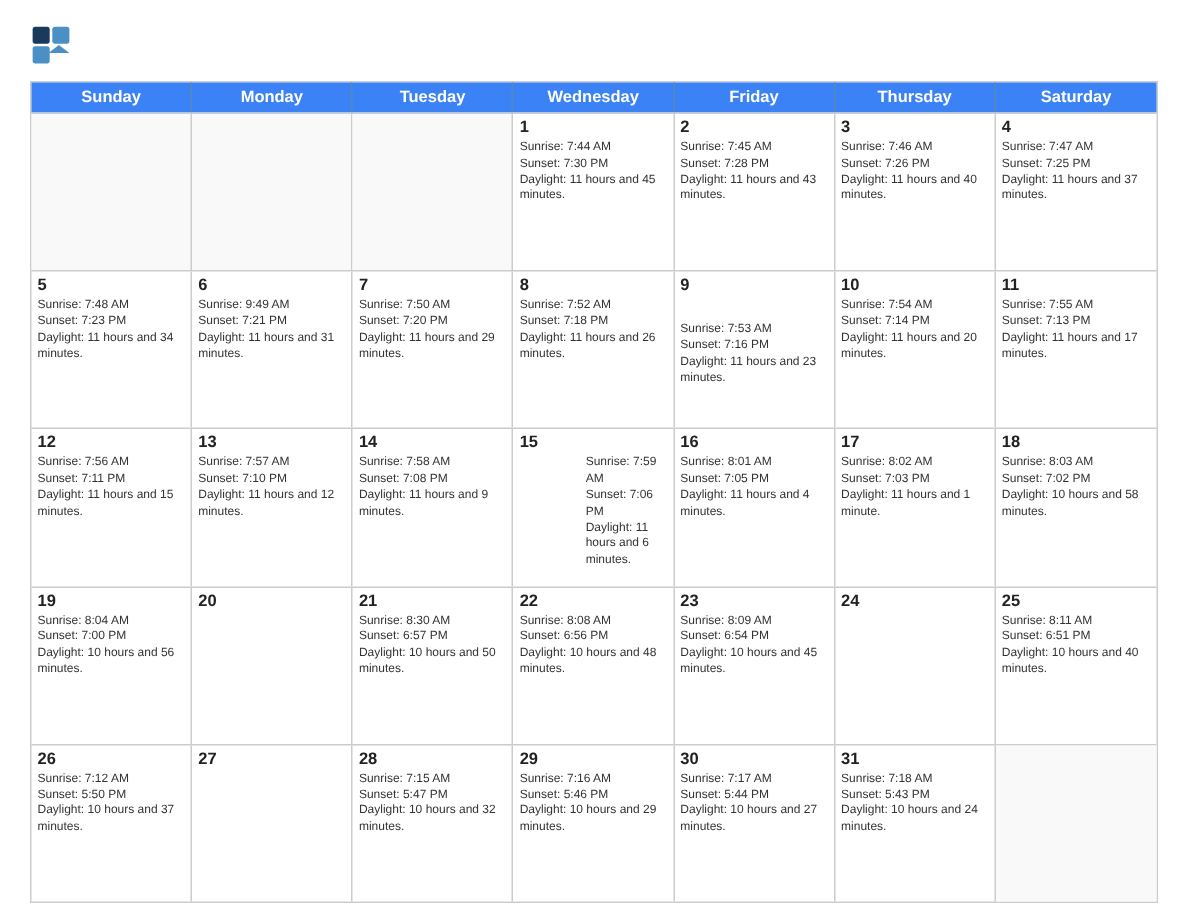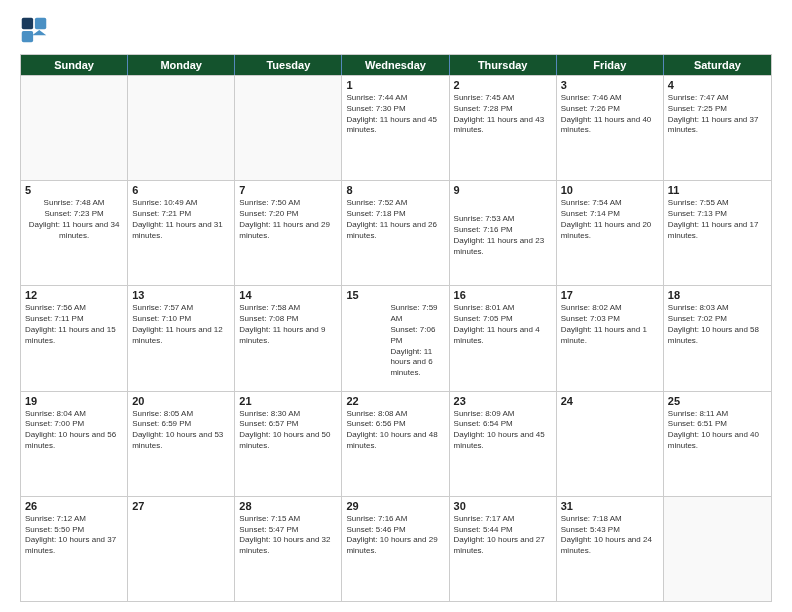--- a/index.html
+++ b/index.html
@@ -57,21 +57,21 @@
     }
     .calendar {
       flex: 1;
       display: flex;
       flex-direction: column;
       border: 1px solid #ccc;
     }
     .cal-header {
       display: grid;
       grid-template-columns: repeat(7, 1fr);
-      background: #14532d;
+      background: #3b82f6;
     }
     .cal-header-cell {
       color: #fff;
       font-size: 11px;
       font-weight: bold;
       text-align: center;
       padding: 4px 2px;
       border-right: 1px solid #5588bb;
     }
     .cal-header-cell:last-child { border-right: none; }
@@ -130,22 +130,22 @@
       <div class="subtitle"></div>
     </div>
   </div>
 
   <div class="calendar">
     <div class="cal-header">
     <div class="cal-header-cell">Sunday</div>
         <div class="cal-header-cell">Monday</div>
         <div class="cal-header-cell">Tuesday</div>
         <div class="cal-header-cell">Wednesday</div>
+        <div class="cal-header-cell">Friday</div>
         <div class="cal-header-cell">Thursday</div>
-        <div class="cal-header-cell">Friday</div>
         <div class="cal-header-cell">Saturday</div>
       </div>
     <div class="cal-body">
     <div class="cal-row">
           <div class="cal-cell empty"></div>
           <div class="cal-cell empty"></div>
           <div class="cal-cell empty"></div>
           <div class="cal-cell">
             <div class="day-num">1</div>
             <div class="cell-text" style="white-space: pre-line;">Sunrise: 7:44 AM
@@ -167,27 +167,27 @@
           <div class="cal-cell">
             <div class="day-num">4</div>
             <div class="cell-text" style="white-space: pre-line;">Sunrise: 7:47 AM
 Sunset: 7:25 PM
 Daylight: 11 hours and 37 minutes.</div>
           </div>
         </div>
         <div class="cal-row">
           <div class="cal-cell">
             <div class="day-num">5</div>
-            <div class="cell-text" style="white-space: pre-line; text-align: center;">Sunrise: 7:48 AM
+            <div class="cell-text" style="white-space: pre-line;">Sunrise: 7:48 AM
 Sunset: 7:23 PM
 Daylight: 11 hours and 34 minutes.</div>
           </div>
           <div class="cal-cell">
             <div class="day-num">6</div>
-            <div class="cell-text" style="white-space: pre-line;">Sunrise: 10:49 AM
+            <div class="cell-text" style="white-space: pre-line;">Sunrise: 9:49 AM
 Sunset: 7:21 PM
 Daylight: 11 hours and 31 minutes.</div>
           </div>
           <div class="cal-cell">
             <div class="day-num">7</div>
             <div class="cell-text" style="white-space: pre-line;">Sunrise: 7:50 AM
 Sunset: 7:20 PM
 Daylight: 11 hours and 29 minutes.</div>
           </div>
           <div class="cal-cell">
@@ -261,23 +261,20 @@
         </div>
         <div class="cal-row">
           <div class="cal-cell">
             <div class="day-num">19</div>
             <div class="cell-text" style="white-space: pre-line;">Sunrise: 8:04 AM
 Sunset: 7:00 PM
 Daylight: 10 hours and 56 minutes.</div>
           </div>
           <div class="cal-cell">
             <div class="day-num">20</div>
-            <div class="cell-text" style="white-space: pre-line;">Sunrise: 8:05 AM
-Sunset: 6:59 PM
-Daylight: 10 hours and 53 minutes.</div>
           </div>
           <div class="cal-cell">
             <div class="day-num">21</div>
             <div class="cell-text" style="white-space: pre-line;">Sunrise: 8:30 AM
 Sunset: 6:57 PM
 Daylight: 10 hours and 50 minutes.</div>
           </div>
           <div class="cal-cell">
             <div class="day-num">22</div>
             <div class="cell-text" style="white-space: pre-line;">Sunrise: 8:08 AM

